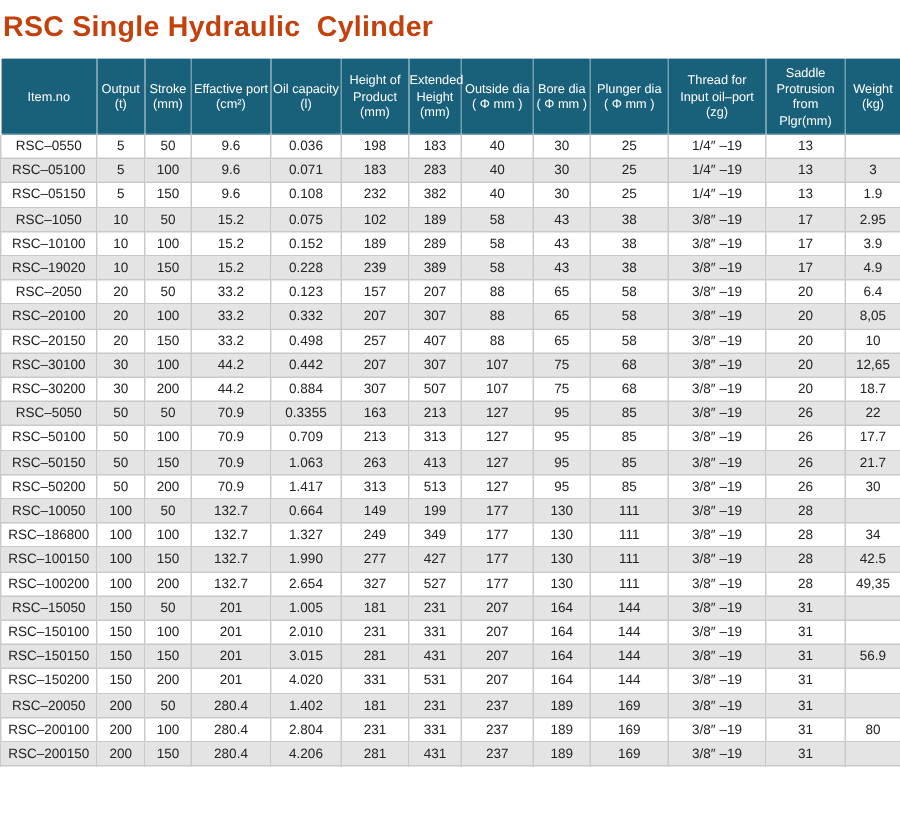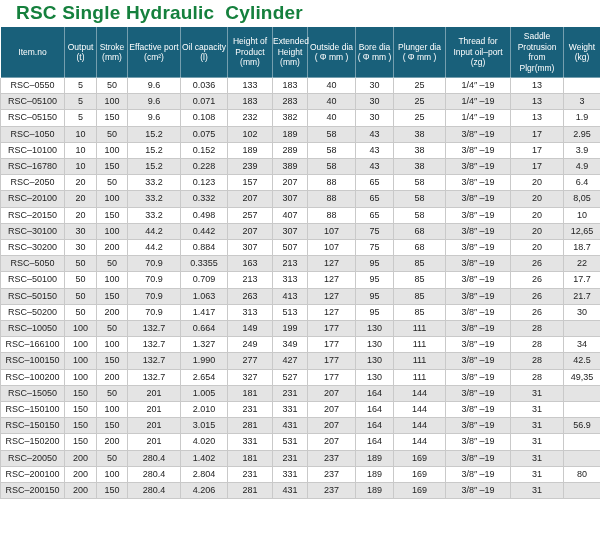--- a/index.html
+++ b/index.html
@@ -2,23 +2,23 @@
 <html><head>
 <meta charset="utf-8">
 <style>
   html,body{margin:0;padding:0;}
   body{
     width:600px;height:548px;background:#ffffff;
     font-family:"Liberation Sans","DejaVu Sans",sans-serif;
     overflow:hidden;
   }
   .title{
-    height:26px;display:flex;align-items:center;
-    padding-left:16px;box-sizing:border-box;
-    font-size:19px;font-weight:bold;color:#15803d;
+    height:38px;display:flex;align-items:center;
+    padding-left:2px;box-sizing:border-box;
+    font-size:19px;font-weight:bold;color:#c2410c;
     white-space:pre;letter-spacing:0.2px;
   }
   table{
     border-collapse:collapse;table-layout:fixed;width:600px;
   }
   thead th{
     background:#19607a;color:#ffffff;font-weight:normal;
     font-size:8.5px;line-height:10.5px;height:50px;
     border:1px solid rgba(255,255,255,0.40);
     white-space:pre-line;vertical-align:middle;padding:0;
@@ -86,21 +86,21 @@
 (kg)</th>
       </tr>
   </thead>
   <tbody id="table-body">
       <tr>
         <td>RSC–0550</td>
         <td>5</td>
         <td>50</td>
         <td>9.6</td>
         <td>0.036</td>
-        <td>133</td>
+        <td>198</td>
         <td>183</td>
         <td>40</td>
         <td>30</td>
         <td>25</td>
         <td>1/4″ –19</td>
         <td>13</td>
         <td></td>
       </tr>
       <tr>
         <td>RSC–05100</td>
@@ -156,21 +156,21 @@
         <td>189</td>
         <td>289</td>
         <td>58</td>
         <td>43</td>
         <td>38</td>
         <td>3/8″ –19</td>
         <td>17</td>
         <td>3.9</td>
       </tr>
       <tr>
-        <td>RSC–16780</td>
+        <td>RSC–19020</td>
         <td>10</td>
         <td>150</td>
         <td>15.2</td>
         <td>0.228</td>
         <td>239</td>
         <td>389</td>
         <td>58</td>
         <td>43</td>
         <td>38</td>
         <td>3/8″ –19</td>
@@ -321,21 +321,21 @@
         <td>149</td>
         <td>199</td>
         <td>177</td>
         <td>130</td>
         <td>111</td>
         <td>3/8″ –19</td>
         <td>28</td>
         <td></td>
       </tr>
       <tr>
-        <td>RSC–166100</td>
+        <td>RSC–186800</td>
         <td>100</td>
         <td>100</td>
         <td>132.7</td>
         <td>1.327</td>
         <td>249</td>
         <td>349</td>
         <td>177</td>
         <td>130</td>
         <td>111</td>
         <td>3/8″ –19</td>

